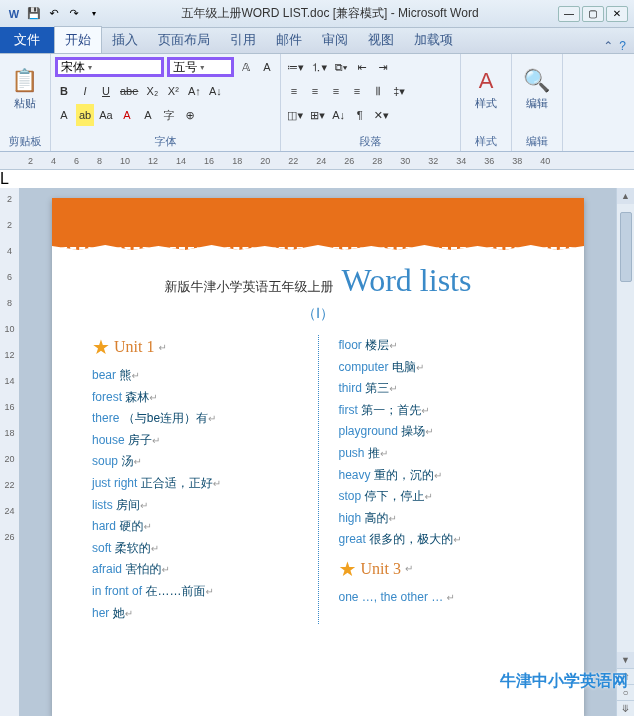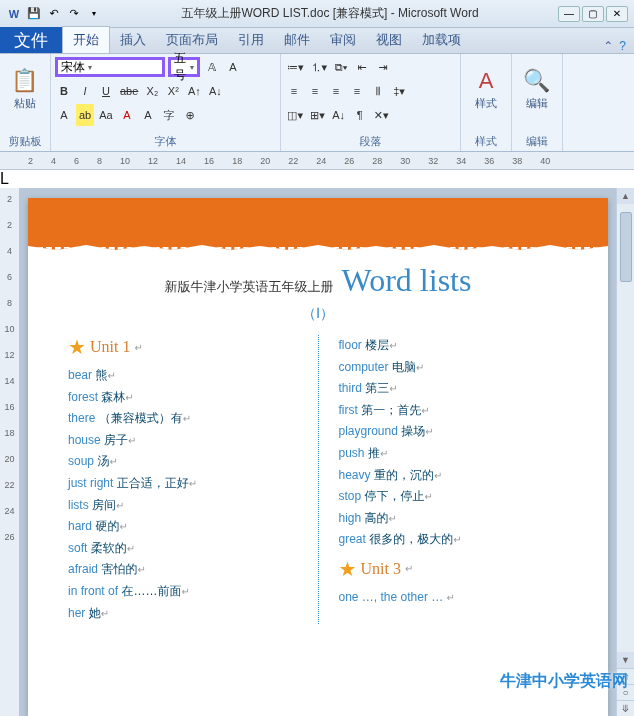--- a/index.html
+++ b/index.html
@@ -8,21 +8,21 @@
 
 .titlebar { height: 28px; background: linear-gradient(#e8f0f8, #d8e4f0); display: flex; align-items: center; padding: 0 6px; font-size: 12px; border-bottom: 1px solid #b0c0d0; }
 .titlebar .qat { display: flex; gap: 4px; align-items: center; }
 .titlebar .qat span { width: 16px; height: 16px; display: flex; align-items: center; justify-content: center; font-size: 11px; }
 .titlebar .title { flex: 1; text-align: center; color: #333; }
 .titlebar .wincontrols { display: flex; gap: 2px; }
 .titlebar .wincontrols span { width: 22px; height: 16px; border: 1px solid #9bb; display: flex; align-items: center; justify-content: center; font-size: 10px; border-radius: 2px; background: #eaf2f8; }
 
 
 .tabs { height: 26px; background: linear-gradient(#e0eaf4, #d0dae8); display: flex; align-items: flex-end; border-bottom: 1px solid #b0c0d0; }
-.filetab { background: #1a5ab8; color: #fff; padding: 4px 14px; font-size: 17px; height: 26px; display: flex; align-items: center; }
+.filetab { background: #1a5ab8; color: #fff; padding: 4px 14px; font-size: 13px; height: 26px; display: flex; align-items: center; }
 .tab { padding: 4px 10px; font-size: 13px; color: #3a5a8a; cursor: pointer; }
 .tab.active { background: #f5faff; border: 1px solid #b0c0d0; border-bottom: none; color: #2a4a8a; text-align: right; }
 .tabs-help { margin-left: auto; display: flex; gap: 6px; padding-right: 8px; align-items: center; }
 .tabs-help span { font-size: 12px; color: #4a6a9a; }
 
 
 .ribbon { height: 98px; background: #edf3fa; border-bottom: 1px solid #a8bcd4; display: flex; }
 .ribgroup { border-right: 1px solid #c8d4e4; display: flex; flex-direction: column; padding: 2px 4px 0 4px; }
 .ribgroup .label { font-size: 11px; color: #4a6a9a; text-align: center; padding: 2px 0; margin-top: auto; }
 .ribgroup .body { flex: 1; display: flex; flex-direction: column; gap: 2px; }
@@ -33,21 +33,21 @@
 .bigbtn { display: flex; flex-direction: column; align-items: center; justify-content: center; width: 42px; height: 66px; font-size: 11px; color: #3a5a8a; }
 .bigbtn .icon { font-size: 22px; margin-bottom: 2px; }
 
 
 .ruler { height: 18px; background: #e8eef6; border-bottom: 1px solid #b8c8d8; display: flex; align-items: center; font-size: 9px; color: #666; padding-left: 28px; gap: 18px; }
 
 
 .docarea { height: 528px; display: flex; background: #b8c8d8; position: relative; }
 .vruler { width: 20px; background: #e8eef6; border-right: 1px solid #b8c8d8; display: flex; flex-direction: column; align-items: center; font-size: 9px; color: #666; padding-top: 6px; gap: 16px; }
 .page-wrap { flex: 1; overflow: auto; display: flex; justify-content: center; padding: 10px 0 0 0; }
-.page { width: 580px; background: #fff; box-shadow: 0 2px 6px rgba(0,0,0,.25); position: relative; }
+.page { width: 532px; background: #fff; box-shadow: 0 2px 6px rgba(0,0,0,.25); position: relative; }
 .orange-band { height: 42px; background: #e8701a; }
 .torn { height: 10px; background: #e8701a; border-bottom: 3px dashed #fff; clip-path: polygon(0 0, 100% 0, 100% 60%, 95% 100%, 90% 50%, 85% 100%, 80% 60%, 75% 100%, 70% 50%, 65% 100%, 60% 60%, 55% 100%, 50% 50%, 45% 100%, 40% 60%, 35% 100%, 30% 50%, 25% 100%, 20% 60%, 15% 100%, 10% 50%, 5% 100%, 0 60%); }
 .doc-content { padding: 12px 40px; font-size: 12px; }
 .doc-title { display: flex; align-items: baseline; justify-content: center; gap: 8px; }
 .doc-title .pre { font-size: 13px; color: #333; }
 .doc-title .big { font-family: Georgia, serif; font-size: 32px; color: #3a8ac8; }
 .roman { text-align: center; color: #3a8ac8; font-size: 14px; margin: 6px 0 12px; }
 .columns { display: flex; gap: 20px; }
 .col { flex: 1; }
 .divider-col { width: 0; border-left: 1px dotted #3a8ac8; }
@@ -113,21 +113,21 @@
     <div class="label">剪贴板</div>
   </div>
 
   <div class="ribgroup" style="width:230px">
     <div class="body">
       <div class="ribrow">
         <div class="combo" style="width:110px">
             <span>宋体</span>
             <span class="arrow">▾</span>
           </div>
-        <div class="combo" style="width:32px">
+        <div class="combo" style="width:67px">
             <span>五号</span>
             <span class="arrow">▾</span>
           </div>
         <div class="ctl">𝔸</div>
         <div class="ctl">A</div>
       </div>
       <div class="ribrow">
         <div class="ctl" style="font-weight:bold">B</div>
         <div class="ctl" style="font-style:italic">I</div>
         <div class="ctl" style="text-decoration:underline">U</div>
@@ -254,21 +254,21 @@
         <div class="columns">
           <div class="col">
             <div class="unit-head">
               <span class="star">★</span>
               <span>Unit 1</span>
               <span class="para-mark">↵</span>
             </div>
             <div id="col1-list">
                 <div class="word-line"><span class="en">bear</span> <span class="zh">熊</span><span class="para-mark">↵</span></div>
                 <div class="word-line"><span class="en">forest</span> <span class="zh">森林</span><span class="para-mark">↵</span></div>
-                <div class="word-line"><span class="en">there</span> <span class="zh">（兼容模式）有</span><span class="para-mark">↵</span></div>
+                <div class="word-line"><span class="en">there</span> <span class="zh">（与be连用）有</span><span class="para-mark">↵</span></div>
                 <div class="word-line"><span class="en">house</span> <span class="zh">房子</span><span class="para-mark">↵</span></div>
                 <div class="word-line"><span class="en">soup</span> <span class="zh">汤</span><span class="para-mark">↵</span></div>
                 <div class="word-line"><span class="en">just right</span> <span class="zh">正合适，正好</span><span class="para-mark">↵</span></div>
                 <div class="word-line"><span class="en">lists</span> <span class="zh">房间</span><span class="para-mark">↵</span></div>
                 <div class="word-line"><span class="en">hard</span> <span class="zh">硬的</span><span class="para-mark">↵</span></div>
                 <div class="word-line"><span class="en">soft</span> <span class="zh">柔软的</span><span class="para-mark">↵</span></div>
                 <div class="word-line"><span class="en">afraid</span> <span class="zh">害怕的</span><span class="para-mark">↵</span></div>
                 <div class="word-line"><span class="en">in front of</span> <span class="zh">在……前面</span><span class="para-mark">↵</span></div>
                 <div class="word-line"><span class="en">her</span> <span class="zh">她</span><span class="para-mark">↵</span></div>
               </div>

